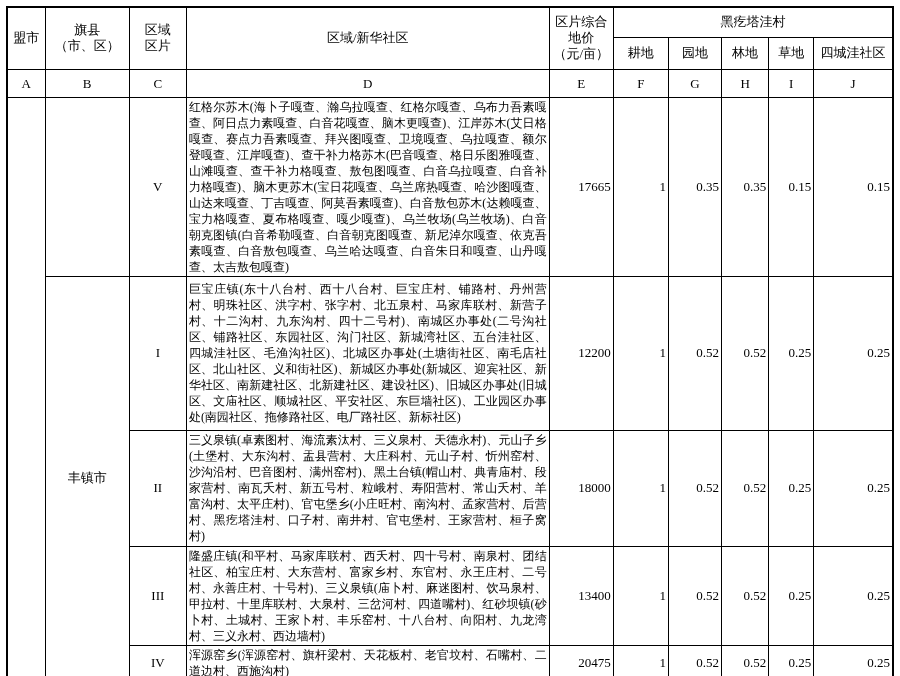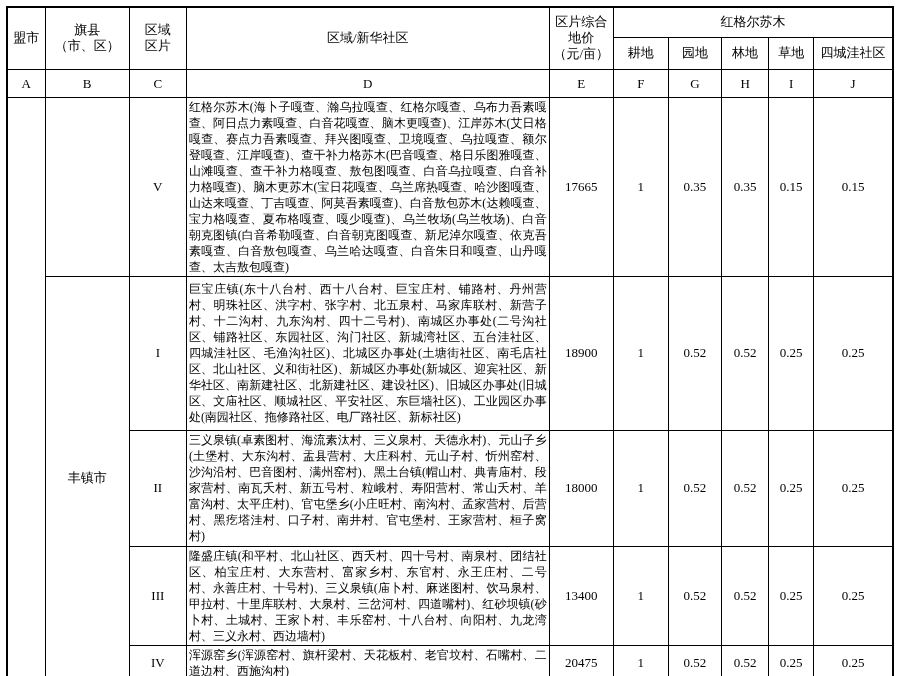--- a/index.html
+++ b/index.html
@@ -53,21 +53,21 @@
   }
   td.desc {
     font-size: 12px;
     line-height: 16px;
     text-align: justify;
     text-justify: inter-ideograph;
     padding: 2px 3px;
     vertical-align: middle;
   }
   td.num {
-    text-align: center;
+    text-align: right;
     font-size: 13px;
   }
   tr.r-head1 { height: 30px; }
   tr.r-head2 { height: 32px; }
   tr.r-letters { height: 28px; }
   tr.r-v   { height: 172px; }
   tr.r-1   { height: 154px; }
   tr.r-2   { height: 116px; }
   tr.r-3   { height: 96px; }
   tr.r-4   { height: 36px; }
@@ -93,21 +93,21 @@
       <tr class="r-head1">
         <th class="hdr" rowspan="2">盟市</th>
         <th class="hdr" rowspan="2">旗县
 （市、区）</th>
         <th class="hdr" rowspan="2">区域
 区片</th>
         <th class="hdr" rowspan="2">区域/新华社区</th>
         <th class="hdr" rowspan="2">区片综合
 地价
 （元/亩）</th>
-        <th class="hdr" colspan="5">红格尔苏木</th>
+        <th class="hdr" colspan="5">黑疙塔洼村</th>
       </tr>
       <tr class="r-head2">
         <th class="hdr">耕地</th>
         <th class="hdr">园地</th>
         <th class="hdr">林地</th>
         <th class="hdr">草地</th>
         <th class="hdr">四城洼社区</th>
       </tr>
       <tr class="r-letters">
         <td class="letter">A</td>
@@ -132,40 +132,40 @@
         <td class="num">1</td>
         <td class="num">0.35</td>
         <td class="num">0.35</td>
         <td class="num">0.15</td>
         <td class="num">0.15</td>
       </tr>
       <tr class="r-1">
         <td class="banner" rowspan="4">丰镇市</td>
         <td class="zone">I</td>
         <td class="desc">巨宝庄镇(东十八台村、西十八台村、巨宝庄村、铺路村、丹州营村、明珠社区、洪字村、张字村、北五泉村、马家库联村、新营子村、十二沟村、九东沟村、四十二号村)、南城区办事处(二号沟社区、铺路社区、东园社区、沟门社区、新城湾社区、五台洼社区、四城洼社区、毛渔沟社区)、北城区办事处(土塘街社区、南毛店社区、北山社区、义和街社区)、新城区办事处(新城区、迎宾社区、新华社区、南新建社区、北新建社区、建设社区)、旧城区办事处(旧城区、文庙社区、顺城社区、平安社区、东巨墙社区)、工业园区办事处(南园社区、拖修路社区、电厂路社区、新标社区)</td>
-        <td class="num">18900</td>
+        <td class="num">12200</td>
         <td class="num">1</td>
         <td class="num">0.52</td>
         <td class="num">0.52</td>
         <td class="num">0.25</td>
         <td class="num">0.25</td>
       </tr>
       <tr class="r-2">
         <td class="zone">II</td>
         <td class="desc">三义泉镇(卓素图村、海流素汰村、三义泉村、天德永村)、元山子乡(土堡村、大东沟村、盂县营村、大庄科村、元山子村、忻州窑村、沙沟沿村、巴音图村、满州窑村)、黑土台镇(帽山村、典青庙村、段家营村、南瓦夭村、新五号村、粒峨村、寿阳营村、常山夭村、羊富沟村、太平庄村)、官屯堡乡(小庄旺村、南沟村、孟家营村、后营村、黑疙塔洼村、口子村、南井村、官屯堡村、王家营村、桓子窝村)</td>
         <td class="num">18000</td>
         <td class="num">1</td>
         <td class="num">0.52</td>
         <td class="num">0.52</td>
         <td class="num">0.25</td>
         <td class="num">0.25</td>
       </tr>
       <tr class="r-3">
         <td class="zone">III</td>
-        <td class="desc">隆盛庄镇(和平村、北山社区、西夭村、四十号村、南泉村、团结社区、柏宝庄村、大东营村、富家乡村、东官村、永王庄村、二号村、永善庄村、十号村)、三义泉镇(庙卜村、麻迷图村、饮马泉村、甲拉村、十里库联村、大泉村、三岔河村、四道嘴村)、红砂坝镇(砂卜村、土城村、王家卜村、丰乐窑村、十八台村、向阳村、九龙湾村、三义永村、西边墙村)</td>
+        <td class="desc">隆盛庄镇(和平村、马家库联村、西夭村、四十号村、南泉村、团结社区、柏宝庄村、大东营村、富家乡村、东官村、永王庄村、二号村、永善庄村、十号村)、三义泉镇(庙卜村、麻迷图村、饮马泉村、甲拉村、十里库联村、大泉村、三岔河村、四道嘴村)、红砂坝镇(砂卜村、土城村、王家卜村、丰乐窑村、十八台村、向阳村、九龙湾村、三义永村、西边墙村)</td>
         <td class="num">13400</td>
         <td class="num">1</td>
         <td class="num">0.52</td>
         <td class="num">0.52</td>
         <td class="num">0.25</td>
         <td class="num">0.25</td>
       </tr>
       <tr class="r-4">
         <td class="zone">IV</td>
         <td class="desc">浑源窑乡(浑源窑村、旗杆梁村、天花板村、老官坟村、石嘴村、二道边村、西施沟村)</td>

